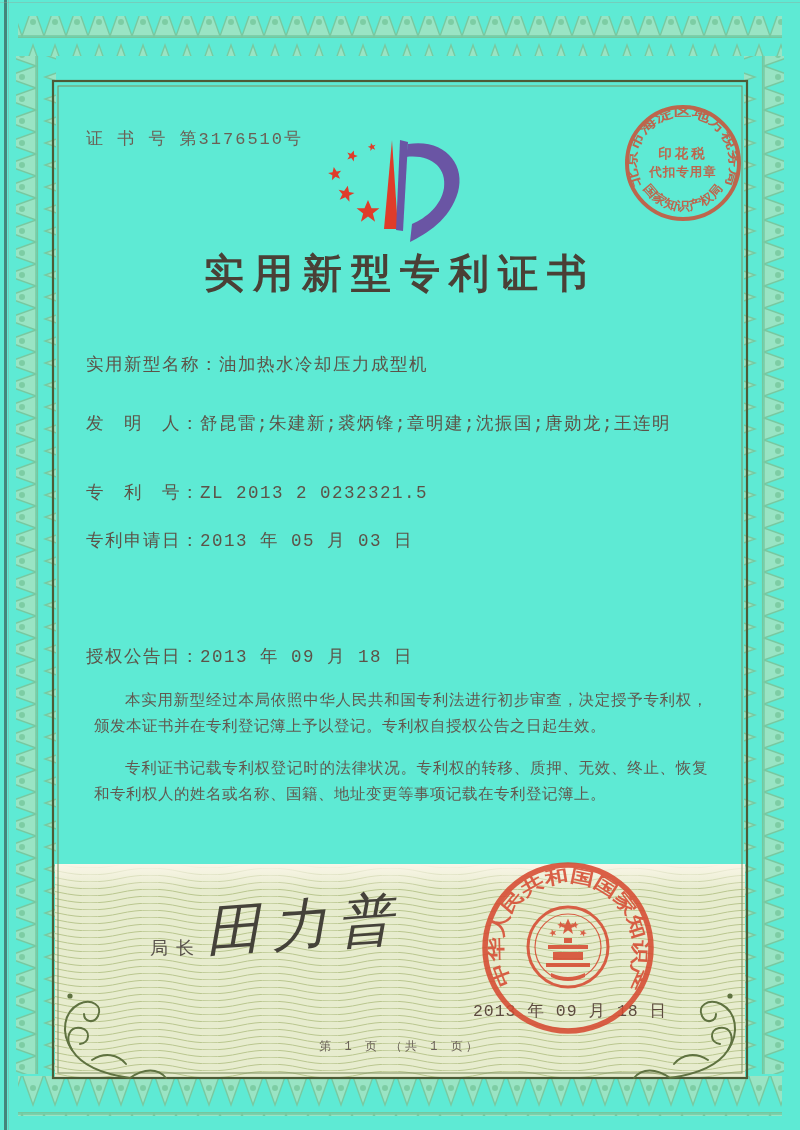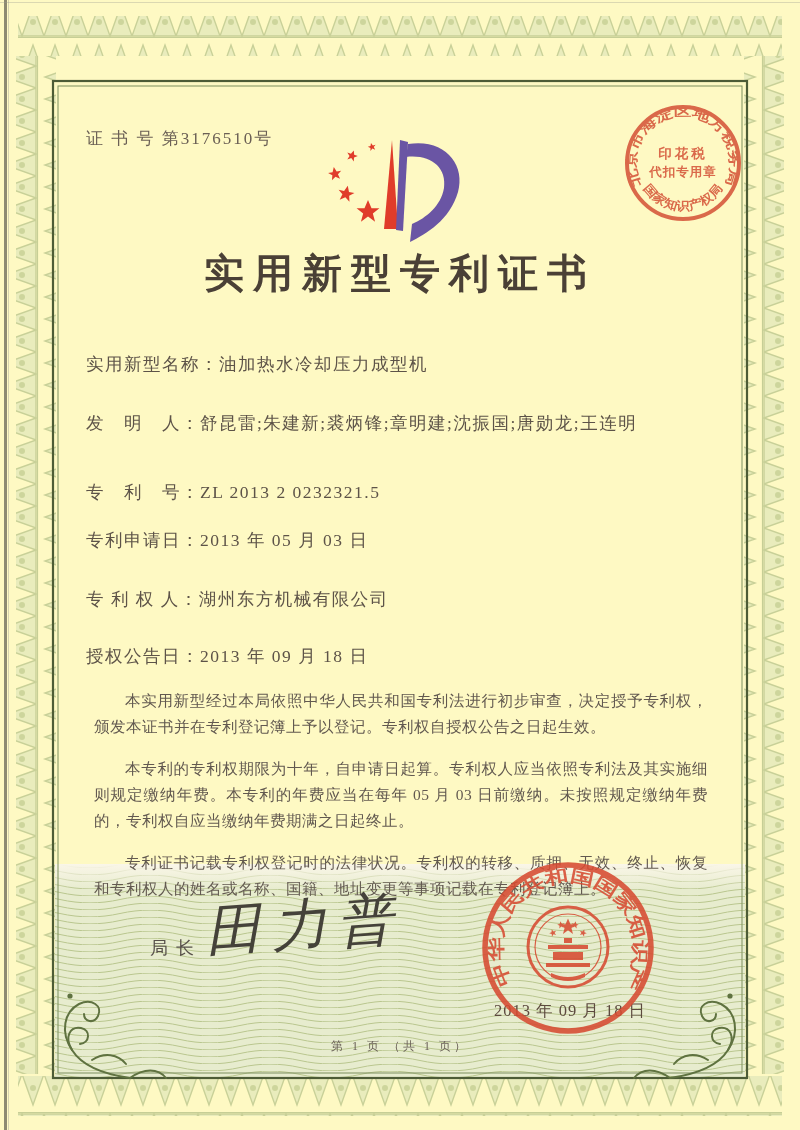--- a/index.html
+++ b/index.html
@@ -1,19 +1,19 @@
 <!DOCTYPE html>
 <html><head>
 <meta charset="utf-8">
 <style>
   html,body{margin:0;padding:0;background:#e8e6da;}
   .page{
     position:relative;width:800px;height:1130px;overflow:hidden;
-    background:#fef9c3;
-    font-family:Liberation Serif, serif;
+    background:#5eead4;
+    font-family:Liberation Mono, monospace;
   }
   .scan-edge-left{position:absolute;left:4px;top:0;width:3px;height:1130px;background:#2f2f2f;opacity:.55;}
   .scan-edge-left2{position:absolute;left:8px;top:0;width:1px;height:1130px;background:#9a9a90;opacity:.4;}
   .scan-edge-top{position:absolute;left:0;top:2px;width:800px;height:1px;background:#9a9a90;opacity:.35;}
   .decor{position:absolute;left:0;top:0;z-index:1;}
   .cert-no{position:absolute;left:86px;top:127px;font-size:17px;letter-spacing:2px;color:#6b6055;z-index:5;}
   .logo{position:absolute;left:322px;top:136px;z-index:5;}
   .title{
     position:absolute;left:0;top:246px;width:800px;text-align:center;
     font-size:40px;font-weight:600;letter-spacing:9px;color:#4a4036;z-index:5;
@@ -131,26 +131,24 @@
       <path d="M86,8 C122,2 144,28 136,56 C128,84 104,98 88,106 L90,88 C104,82 119,70 122,52 C125,31 108,18 84,21 Z"></path>
     </g>
   </svg>
 
   <div class="title">实用新型专利证书</div>
 
   <div class="field f0"><span>实用新型名称：</span><span>油加热水冷却压力成型机</span></div>
   <div class="field f1"><span>发　明　人：</span><span>舒昆雷;朱建新;裘炳锋;章明建;沈振国;唐勋龙;王连明</span></div>
   <div class="field f2"><span>专　利　号：</span><span>ZL 2013 2 0232321.5</span></div>
   <div class="field f3"><span>专利申请日：</span><span>2013 年 05 月 03 日</span></div>
-  <div class="field f4"><span>专 利 权 人：</span><span>湖州东方机械有限公司</span></div>
   <div class="field f5"><span>授权公告日：</span><span>2013 年 09 月 18 日</span></div>
 
   <div class="body-text">
     <p>本实用新型经过本局依照中华人民共和国专利法进行初步审查，决定授予专利权，颁发本证书并在专利登记簿上予以登记。专利权自授权公告之日起生效。</p>
-    <p>本专利的专利权期限为十年，自申请日起算。专利权人应当依照专利法及其实施细则规定缴纳年费。本专利的年费应当在每年 05 月 03 日前缴纳。未按照规定缴纳年费的，专利权自应当缴纳年费期满之日起终止。</p>
     <p>专利证书记载专利权登记时的法律状况。专利权的转移、质押、无效、终止、恢复和专利权人的姓名或名称、国籍、地址变更等事项记载在专利登记簿上。</p>
   </div>
 
   <div class="role-label">局长</div>
   <div class="signature">田力普</div>
 
   <div class="seal-date">2013 年 09 月 18 日</div>
 
   <svg class="seal-stamp stamp-top" width="130" height="130" viewBox="0 0 130 130" opacity="0.82">
     <defs>

